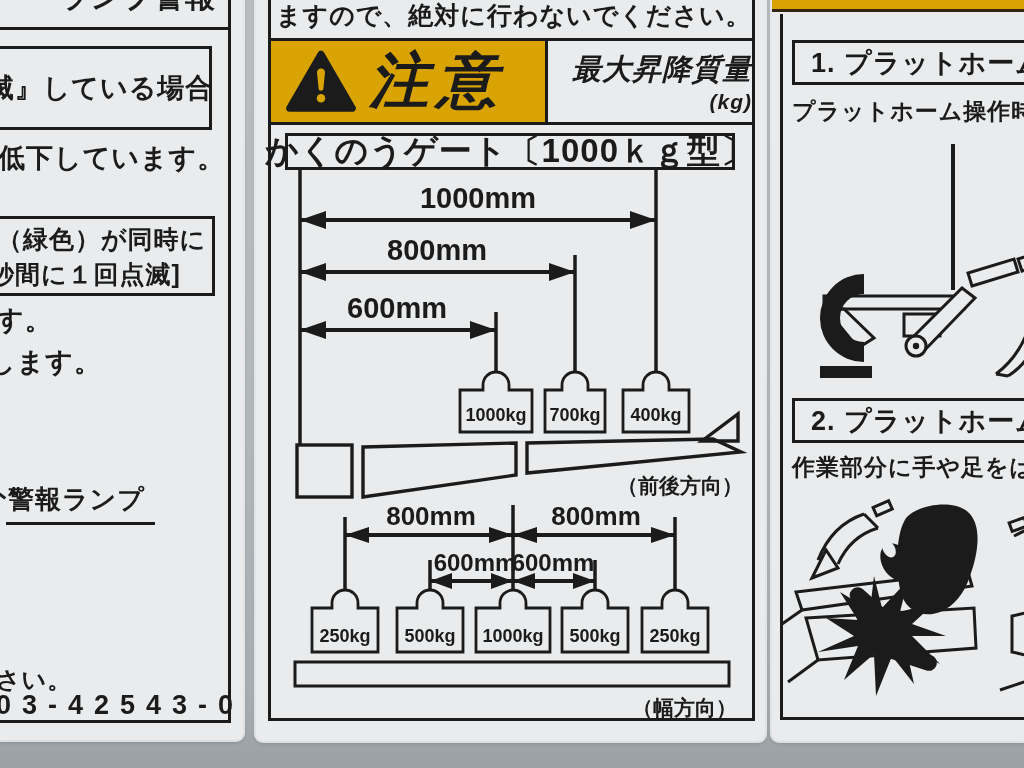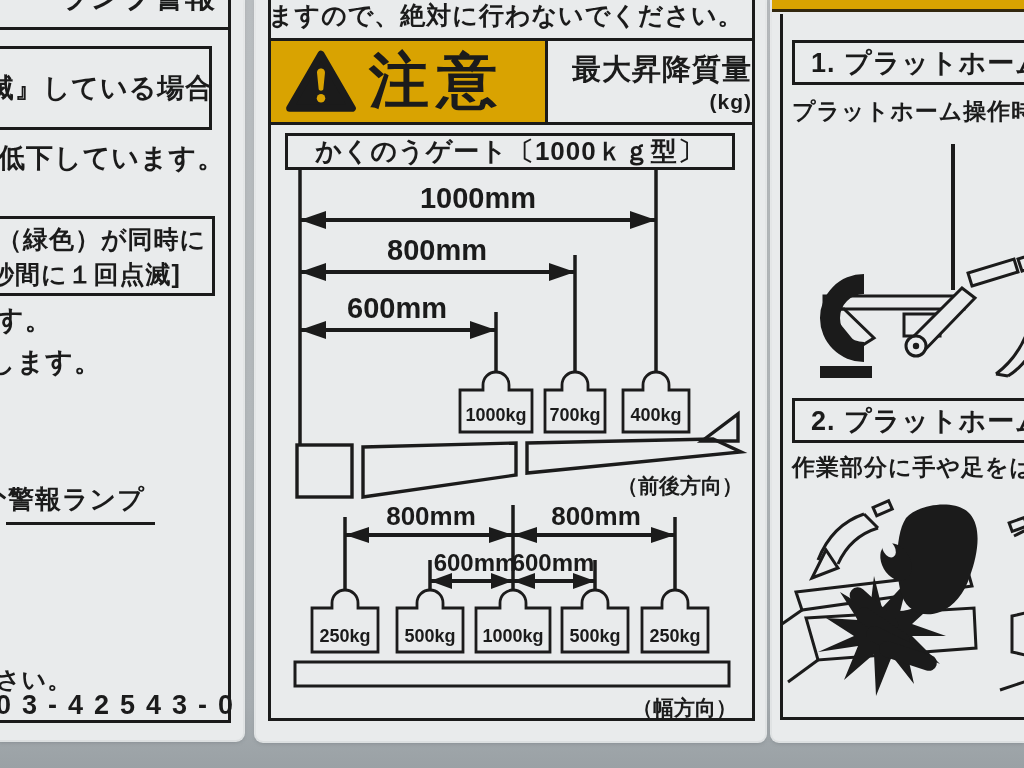--- a/index.html
+++ b/index.html
@@ -52,42 +52,42 @@
     <div class="abs jp" style="left:2px; top:696px; font-size:27px; letter-spacing:11px; font-weight:600;">03-42543-0</div>
 
     <div class="abs ink" style="left:234px; top:0; width:3px; height:729px;"></div>
     <div class="abs ink" style="left:0; top:726px; width:237px; height:3px;"></div>
   </div>
 
   <div class="panel" style="left:256px; top:-6px; width:509px; height:747px;">
 
     <div class="abs" style="left:12px; top:-4px; width:487px; height:731px; border:3px solid #1b1b1b;"></div>
 
-    <div class="abs jp" style="left:12px; top:5px; width:409px; text-align:center; font-size:25px;">ますので、絶対に行わないでください。</div>
+    <div class="abs jp" style="left:20px; top:5px; width:409px; text-align:center; font-size:25px;">ますので、絶対に行わないでください。</div>
     <div class="abs ink" style="left:12px; top:44px; width:487px; height:3px;"></div>
 
-    <div class="abs caution-band" style="left:15px; top:47px; width:481px; height:67px;">
+    <div class="abs caution-band" style="left:15px; top:47px; width:481px; height:67px;font-style:italic;">
       <div class="caution-yellow" style="width:277px; height:81px;">
         <svg width="72" height="64" viewBox="0 0 100 90">
           <path d="M50,6 L94,82 L6,82 Z" fill="#1b1b1b" stroke="#1b1b1b" stroke-width="10" stroke-linejoin="round"></path>
           <path d="M50,26 c4,0 6,3 5.5,7 l-2.2,22 c-0.3,3 -6.3,3 -6.6,0 l-2.2,-22 c-0.5,-4 1.5,-7 5.5,-7 Z" fill="#d9a301"></path>
           <circle cx="50" cy="68" r="6" fill="#d9a301"></circle>
         </svg>
         <span class="caution-word">注意</span>
       </div>
       <div class="ink" style="width:3px; height:81px;"></div>
       <div class="maxload" style="flex:1; padding-top:9px;margin-left:24px;">
         <div class="jp" style="font-size:29px; font-weight:700;">最大昇降質量</div>
         <div class="jp" style="font-size:21px; font-weight:700; text-align:right; padding-right:0;">(kg)</div>
       </div>
     </div>
     <div class="abs ink" style="left:12px; top:128px; width:487px; height:3px;"></div>
 
     <div class="abs box" style="left:29px; top:139px; width:450px; height:37px; display:flex; align-items:center; justify-content:center;">
-      <span class="jp" style="font-size:26px; font-weight:700;text-align:center;">かくのうゲート〔1000ｋｇ型〕</span>
+      <span class="jp" style="font-size:33px; font-weight:700;text-align:center;">かくのうゲート〔1000ｋｇ型〕</span>
     </div>
 
     <svg class="abs" style="left:29px; top:166px;" width="464" height="345" viewBox="0 0 464 345">
       <g stroke="#1b1b1b" stroke-width="3.5">
         <line x1="15" y1="8" x2="15" y2="285"></line>
         <line x1="371" y1="10" x2="371" y2="212"></line>
         <line x1="290" y1="95" x2="290" y2="212"></line>
         <line x1="211" y1="152" x2="211" y2="212"></line>
       </g>
       <g>

